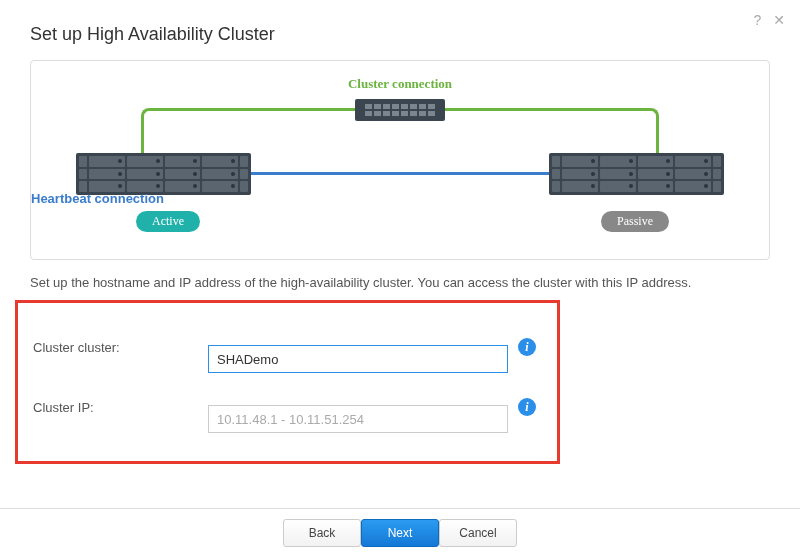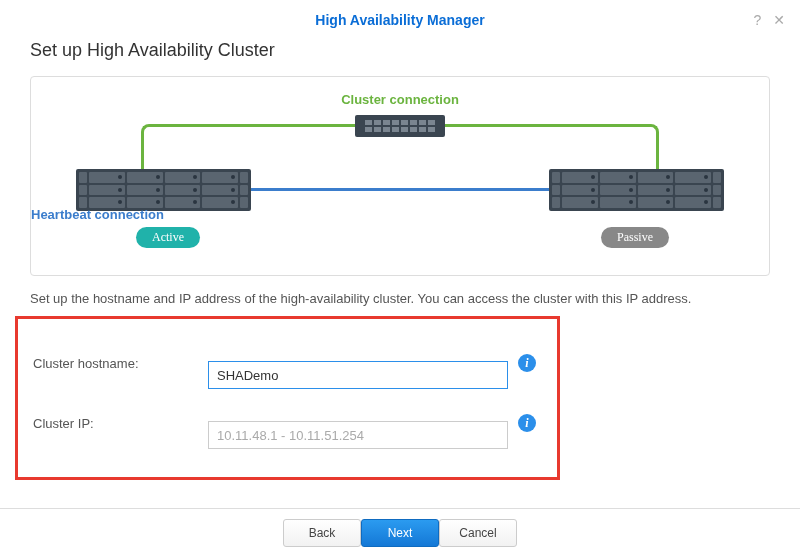--- a/index.html
+++ b/index.html
@@ -45,20 +45,21 @@
     }
     .cluster-label {
       color: #6BB43F;
       font-weight: bold;
       text-align: center;
       position: absolute;
       top: 15px;
       left: 0;
       right: 0;
       font-size: 13px;
+      font-family: Liberation Serif, serif;
     }
     .heartbeat-label {
       color: #3B7DCC;
       font-weight: bold;
       position: absolute;
       top: 130px;
       left: 0;
       right: 0;
       font-size: 13px;
     }
@@ -200,21 +201,20 @@
     .btn-primary {
       background: linear-gradient(#2B9BF0, #1478D6);
       border-color: #0F6BC0;
       color: white;
     }
   </style>
 </head>
 <body>
 
 <div class="header">
-  <span class="header-title">High Availability Manager</span>
   <div class="header-controls">
     <span class="header-icon">?</span>
     <span class="header-icon">✕</span>
   </div>
 </div>
 
 <div class="content">
   <div class="subtitle">Set up High Availability Cluster</div>
 
   <div class="diagram-box">
@@ -300,21 +300,21 @@
     </div>
     <div class="heartbeat-label">Heartbeat connection</div>
     <div class="badge badge-active">Active</div>
     <div class="badge badge-passive">Passive</div>
   </div>
 
   <div class="instruction">Set up the hostname and IP address of the high-availability cluster. You can access the cluster with this IP address.</div>
 
   <div class="form-area">
     <div class="form-row">
-      <label class="form-label">Cluster hostname:</label>
+      <label class="form-label">Cluster cluster:</label>
       <input class="form-input focused" type="text" value="SHADemo" style="">
       <span class="info-icon">i</span>
     </div>
     <div class="form-row">
       <label class="form-label">Cluster IP:</label>
       <input class="form-input" type="text" placeholder="10.11.48.1 - 10.11.51.254" style="">
       <span class="info-icon">i</span>
     </div>
   </div>
 </div>

